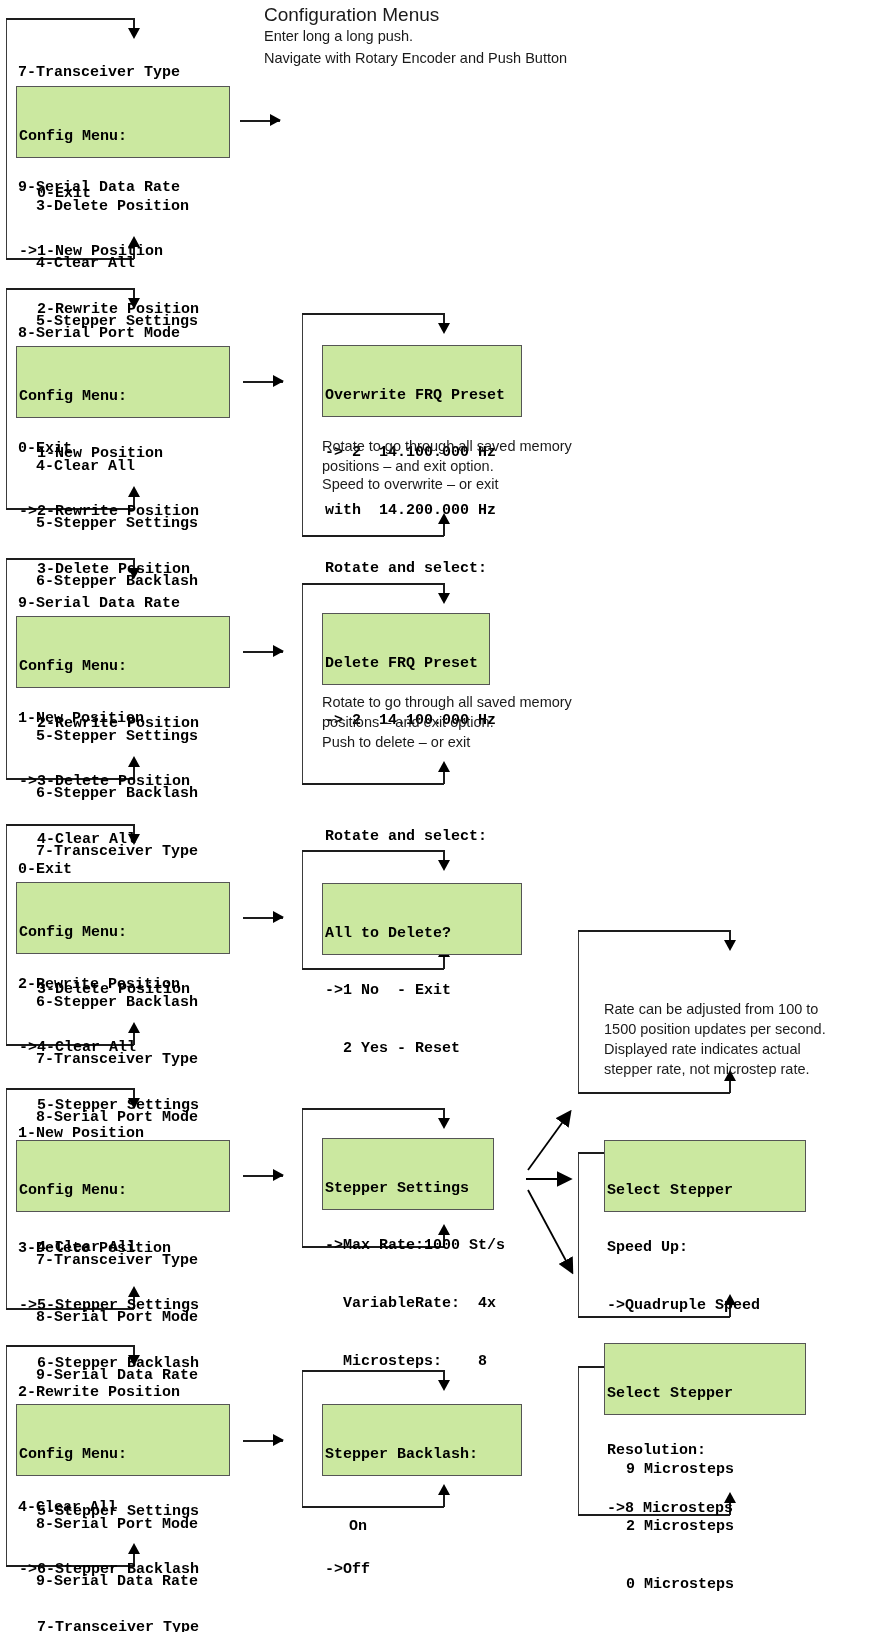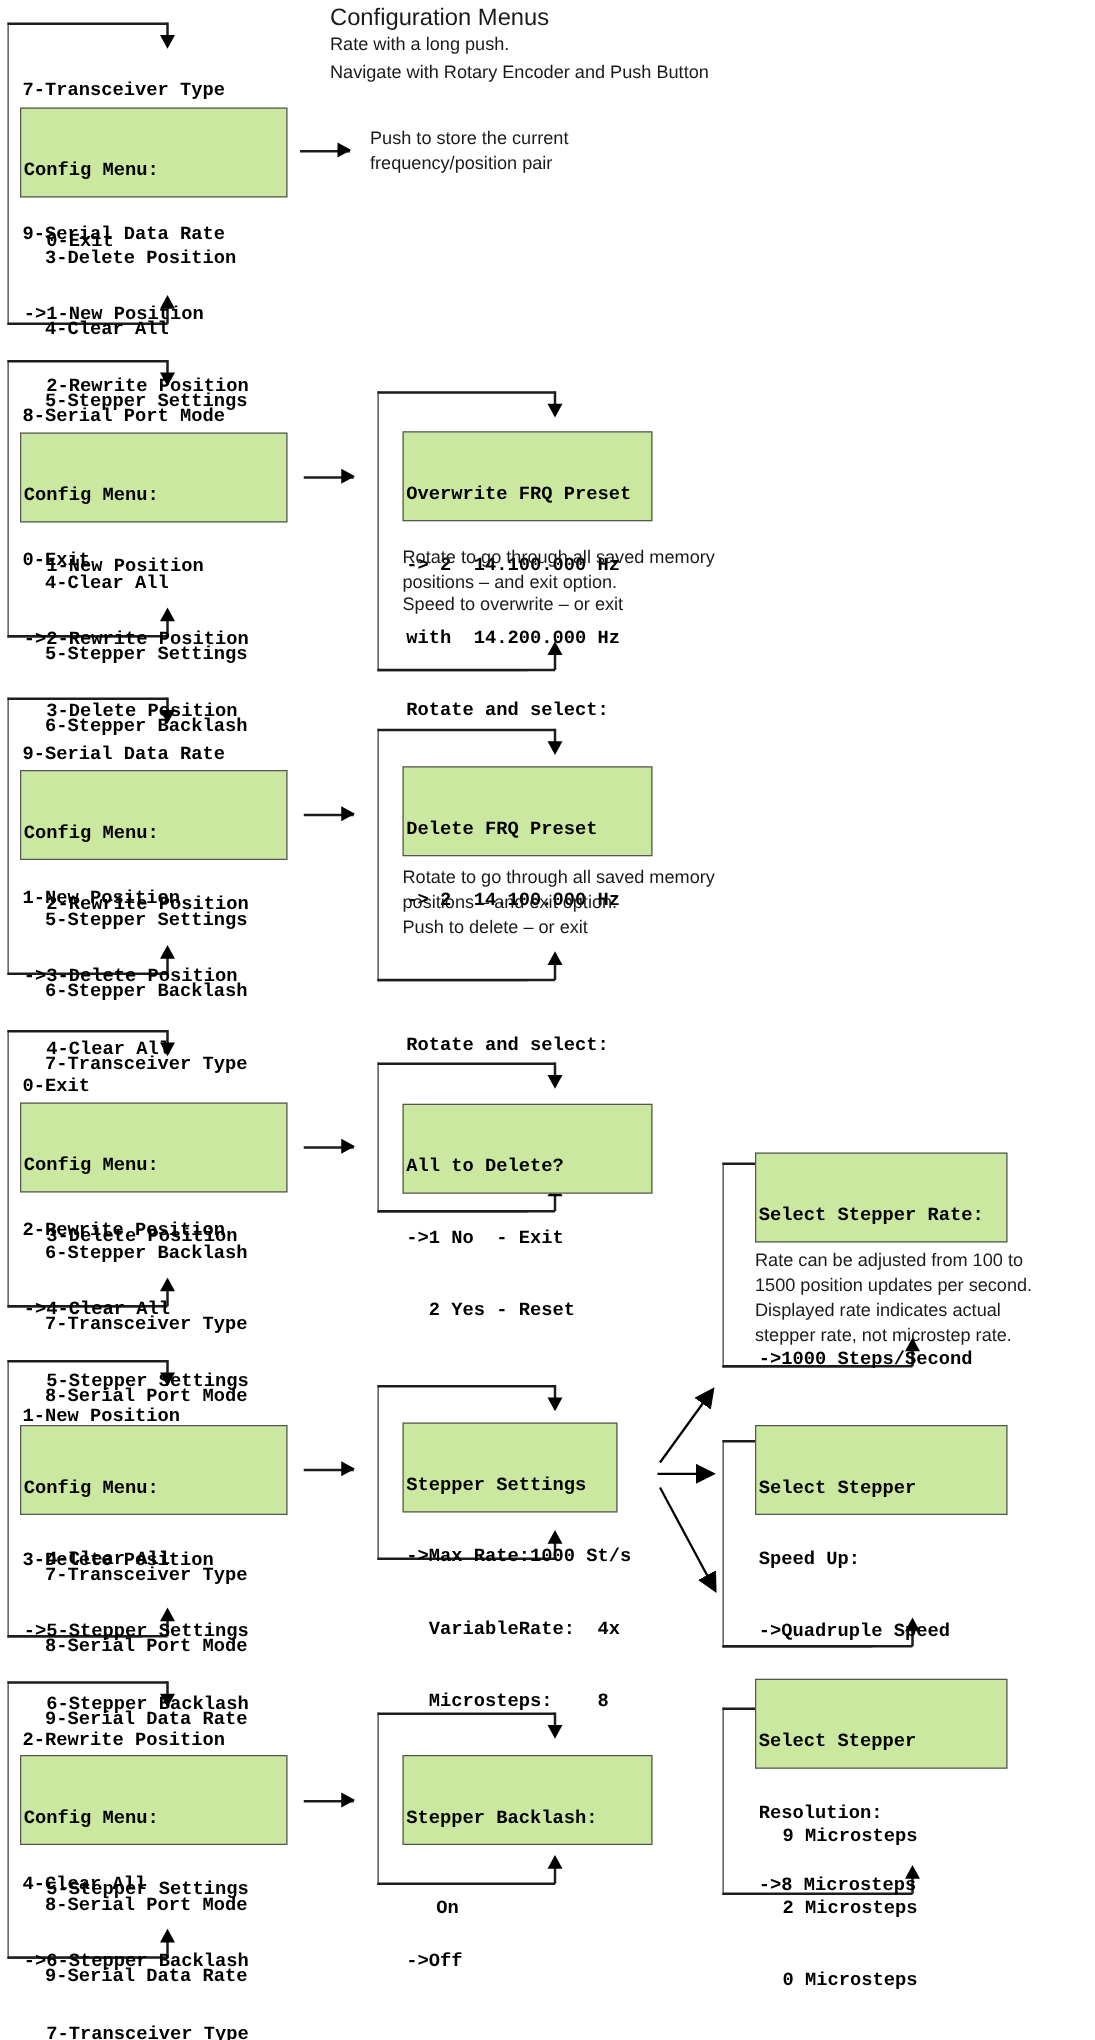--- a/index.html
+++ b/index.html
@@ -107,21 +107,21 @@
     position:absolute;
     overflow:visible;
   }
 </style>
 </head>
 <body>
 
 <div id="page">
 
   <div class="title" style="left:264px; top:4px;">Configuration Menus</div>
-  <div class="subtitle" style="left:264px; top:28px;">Rate with a long push.</div>
+  <div class="subtitle" style="left:264px; top:28px;">Enter long a long push.</div>
   <div class="subtitle" style="left:264px; top:50px;">Navigate with Rotary Encoder and Push Button</div>
 
   <div class="loop" style="left:6px; top:18px; width:108px; height:242px; border-top:none; border-right:none;"></div>
   <div class="hline" style="left:6px; top:18px; width:128px;"></div>
   <div class="hline" style="left:6px; top:258px; width:128px;"></div>
   <div class="vline" style="left:133px; top:18px; height:12px;"></div>
   <div class="arrow-down" style="left:128px; top:28px;"></div>
   <div class="vline" style="left:133px; top:246px; height:13px;"></div>
   <div class="arrow-up" style="left:128px; top:236px;"></div>
 
@@ -138,22 +138,20 @@
   </div>
   <div class="menu-col mono" style="left:18px; top:158px;">
     <span class="menu-line">  3-Delete Position</span>
     <span class="menu-line">  4-Clear All</span>
     <span class="menu-line">  5-Stepper Settings</span>
     <span class="menu-line">  6-Stepper Backlash</span>
   </div>
 
   <div class="hline" style="left:240px; top:120px; width:40px;"></div>
   <div class="arrow-right" style="left:270px; top:114px;"></div>
-  <div class="note" style="left:296px; top:101px;">Push to store the current
-frequency/position pair</div>
 
   <div class="loop" style="left:6px; top:288px; width:108px; height:222px; border-top:none; border-right:none;"></div>
   <div class="hline" style="left:6px; top:288px; width:128px;"></div>
   <div class="hline" style="left:6px; top:508px; width:128px;"></div>
   <div class="vline" style="left:133px; top:288px; height:12px;"></div>
   <div class="arrow-down" style="left:128px; top:298px;"></div>
   <div class="vline" style="left:133px; top:496px; height:13px;"></div>
   <div class="arrow-up" style="left:128px; top:486px;"></div>
 
   <div class="menu-col mono" style="left:18px; top:285px;">
@@ -225,21 +223,21 @@
   <div class="arrow-right" style="left:273px; top:645px;"></div>
 
   <div class="loop" style="left:302px; top:583px; width:120px; height:202px; border-top:none; border-right:none;"></div>
   <div class="hline" style="left:302px; top:583px; width:142px;"></div>
   <div class="hline" style="left:302px; top:783px; width:142px;"></div>
   <div class="vline" style="left:443px; top:583px; height:12px;"></div>
   <div class="arrow-down" style="left:438px; top:593px;"></div>
   <div class="vline" style="left:443px; top:771px; height:13px;"></div>
   <div class="arrow-up" style="left:438px; top:761px;"></div>
 
-  <div class="lcd mono" style="left:322px; top:613px; width:200px; height:72px;">
+  <div class="lcd mono" style="left:322px; top:613px; width:168px; height:72px;">
     <span class="menu-line">Delete FRQ Preset</span>
     <span class="menu-line">-&gt; 2  14.100.000 Hz</span>
     <span class="menu-line"></span>
     <span class="menu-line">Rotate and select:</span>
   </div>
   <div class="note" style="left:322px; top:692px;">Rotate to go through all saved memory
 positions – and exit option.</div>
   <div class="note" style="left:322px; top:732px;">Push to delete – or exit</div>
 
   <div class="loop" style="left:6px; top:824px; width:108px; height:222px; border-top:none; border-right:none;"></div>
@@ -287,26 +285,20 @@
   </div>
 
   <div class="loop" style="left:578px; top:930px; width:120px; height:164px; border-top:none; border-right:none;"></div>
   <div class="hline" style="left:578px; top:930px; width:152px;"></div>
   <div class="hline" style="left:578px; top:1092px; width:152px;"></div>
   <div class="vline" style="left:729px; top:930px; height:12px;"></div>
   <div class="arrow-down" style="left:724px; top:940px;"></div>
   <div class="vline" style="left:729px; top:1080px; height:13px;"></div>
   <div class="arrow-up" style="left:724px; top:1070px;"></div>
 
-  <div class="lcd mono" style="left:604px; top:922px; width:202px; height:72px;">
-    <span class="menu-line">Select Stepper Rate:</span>
-    <span class="menu-line"></span>
-    <span class="menu-line">-&gt;1000 Steps/Second</span>
-    <span class="menu-line"></span>
-  </div>
   <div class="note" style="left:604px; top:999px;">Rate can be adjusted from 100 to
 1500 position updates per second.
 Displayed rate indicates actual
 stepper rate, not microstep rate.</div>
 
   <div class="loop" style="left:6px; top:1088px; width:108px; height:222px; border-top:none; border-right:none;"></div>
   <div class="hline" style="left:6px; top:1088px; width:128px;"></div>
   <div class="hline" style="left:6px; top:1308px; width:128px;"></div>
   <div class="vline" style="left:133px; top:1088px; height:12px;"></div>
   <div class="arrow-down" style="left:128px; top:1098px;"></div>

